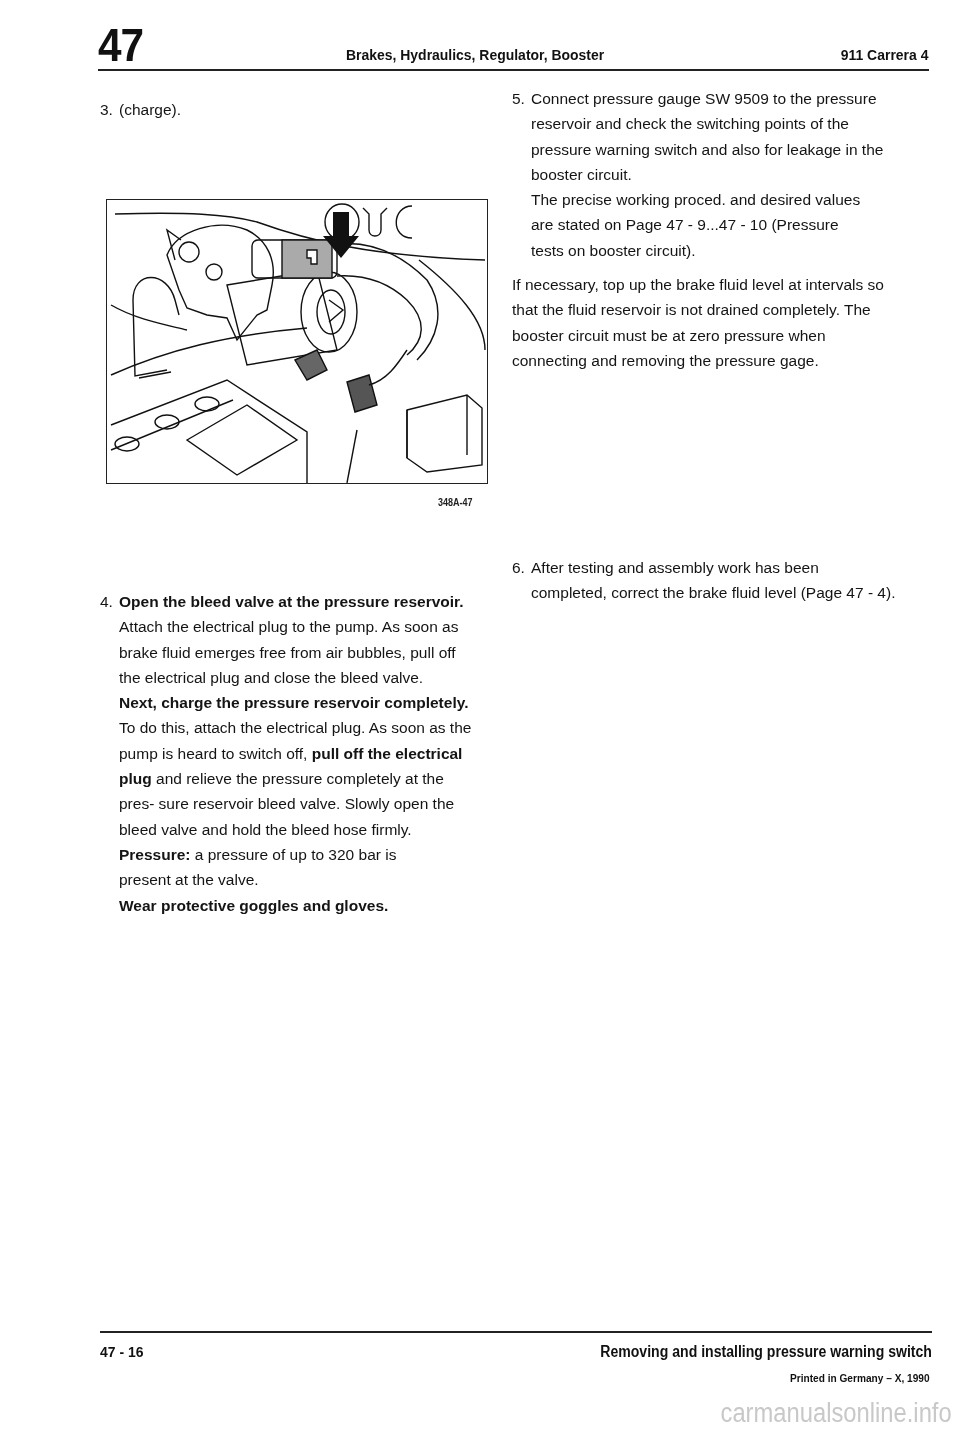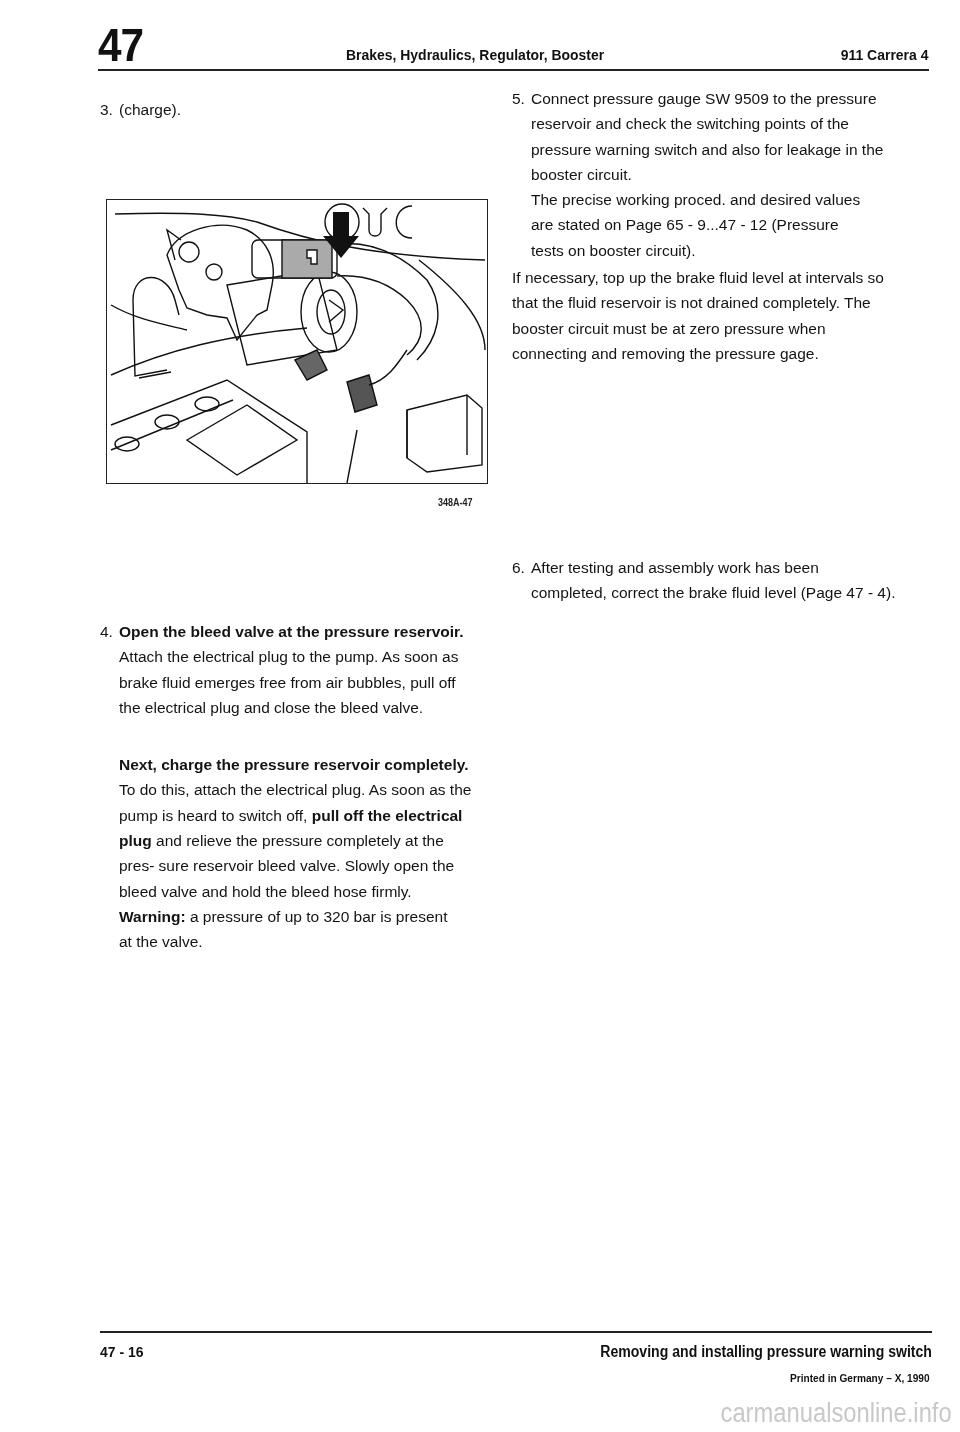--- a/index.html
+++ b/index.html
@@ -15,21 +15,21 @@
   .item { position: relative; padding-left: 19px; }
   .item .num { position: absolute; left: 0; top: 0; }
   .item p { margin: 0; }
   b { font-weight: bold; }
 
   .figure { position: absolute; left: 106px; top: 199px; width: 380px; height: 283px; border: 1.5px solid #222; background: #fff; overflow: hidden; }
   .figure svg { display: block; }
   .fig-code { position: absolute; left: 438px; top: 497px; font-size: 10px; font-weight: bold; color: #222; transform: scaleX(0.9); transform-origin: left; }
 
   .notes-title { font-weight: bold; margin-top: 13px; }
-  .notes-body { margin-top: 2px; }
+  .notes-body { margin-top: 9px; }
 
   .ftr-rule { position: absolute; left: 100px; top: 1331px; width: 832px; height: 2px; background: #222; }
   .ftr-page { position: absolute; left: 100px; top: 1343px; font-weight: bold; font-size: 15.5px; transform: scaleX(0.9); transform-origin: left; white-space: nowrap; }
   .ftr-section { position: absolute; right: 28px; top: 1343px; font-weight: bold; font-size: 16px; transform: scaleX(0.88); transform-origin: right; white-space: nowrap; }
   .ftr-printed { position: absolute; right: 30px; top: 1372px; font-weight: bold; font-size: 11.5px; transform: scaleX(0.88); transform-origin: right; white-space: nowrap; }
   .watermark { position: absolute; right: 8px; top: 1398px; font-size: 27px; color: #c8c8c8; font-family: "Liberation Sans", sans-serif; transform: scaleX(0.88); transform-origin: right; white-space: nowrap; }
 </style>
 </head>
 <body>
 
@@ -97,37 +97,38 @@
   </svg>
   <svg style="position:absolute; left:216px; top:12px;" width="36" height="46" viewBox="0 0 36 46">
     <path d="M10 0 L26 0 L26 24 L36 24 L18 46 L0 24 L10 24 Z" fill="#111"></path>
   </svg>
 </div>
 <div class="fig-code">348A-47</div>
 
 <div class="col col-left" style="top:589px;">
   <div class="item">
     <span class="num">4.</span>
-    <p style="width:360px;margin-top:30px;">
+    <p style="width:360px;">
       <b>Open the bleed valve at the pressure reservoir.</b><span> Attach the electrical plug to the pump. As soon as brake fluid emerges free from air bubbles, pull off the electrical plug and close the bleed valve.</span>
     </p>
-    <p style="width:360px;margin-top:32px;">
+    <p style="width:360px;">
       <b>Next, charge the pressure reservoir completely.</b><span> To do this, attach the electrical plug. As soon as the pump is heard to switch off, </span><b>pull off the electrical plug</b><span> and relieve the pressure completely at the pres- sure reservoir bleed valve. Slowly open the bleed valve and hold the bleed hose firmly.</span>
     </p>
     <p style="width:330px;">
-      <b>Warning:</b><span> a pressure of up to 320 bar is present at the valve.</span>
+      <b>Pressure:</b><span> a pressure of up to 320 bar is present at the valve.</span>
     </p>
+    <p><b>Wear protective goggles and gloves.</b></p>
   </div>
 </div>
 
 <div class="col col-right" style="top:86px;">
   <div class="item">
     <span class="num">5.</span>
     <p style="width:370px;">Connect pressure gauge SW 9509 to the pressure reservoir and check the switching points of the pressure warning switch and also for leakage in the booster circuit.</p>
-    <p style="width:340px;">The precise working proced. and desired values are stated on Page 65 - 9...47 - 12 (Pressure tests on booster circuit).</p>
+    <p style="width:340px;">The precise working proced. and desired values are stated on Page 47 - 9...47 - 10 (Pressure tests on booster circuit).</p>
   </div>
   <div class="notes-body" style="width:375px;">If necessary, top up the brake fluid level at intervals so that the fluid reservoir is not drained completely. The booster circuit must be at zero pressure when connecting and removing the pressure gage.</div>
 </div>
 
 <div class="col col-right" style="top:555px;">
   <div class="item">
     <span class="num">6.</span>
     <p style="width:365px;">After testing and assembly work has been completed, correct the brake fluid level (Page 47 - 4).</p>
   </div>
 </div>

